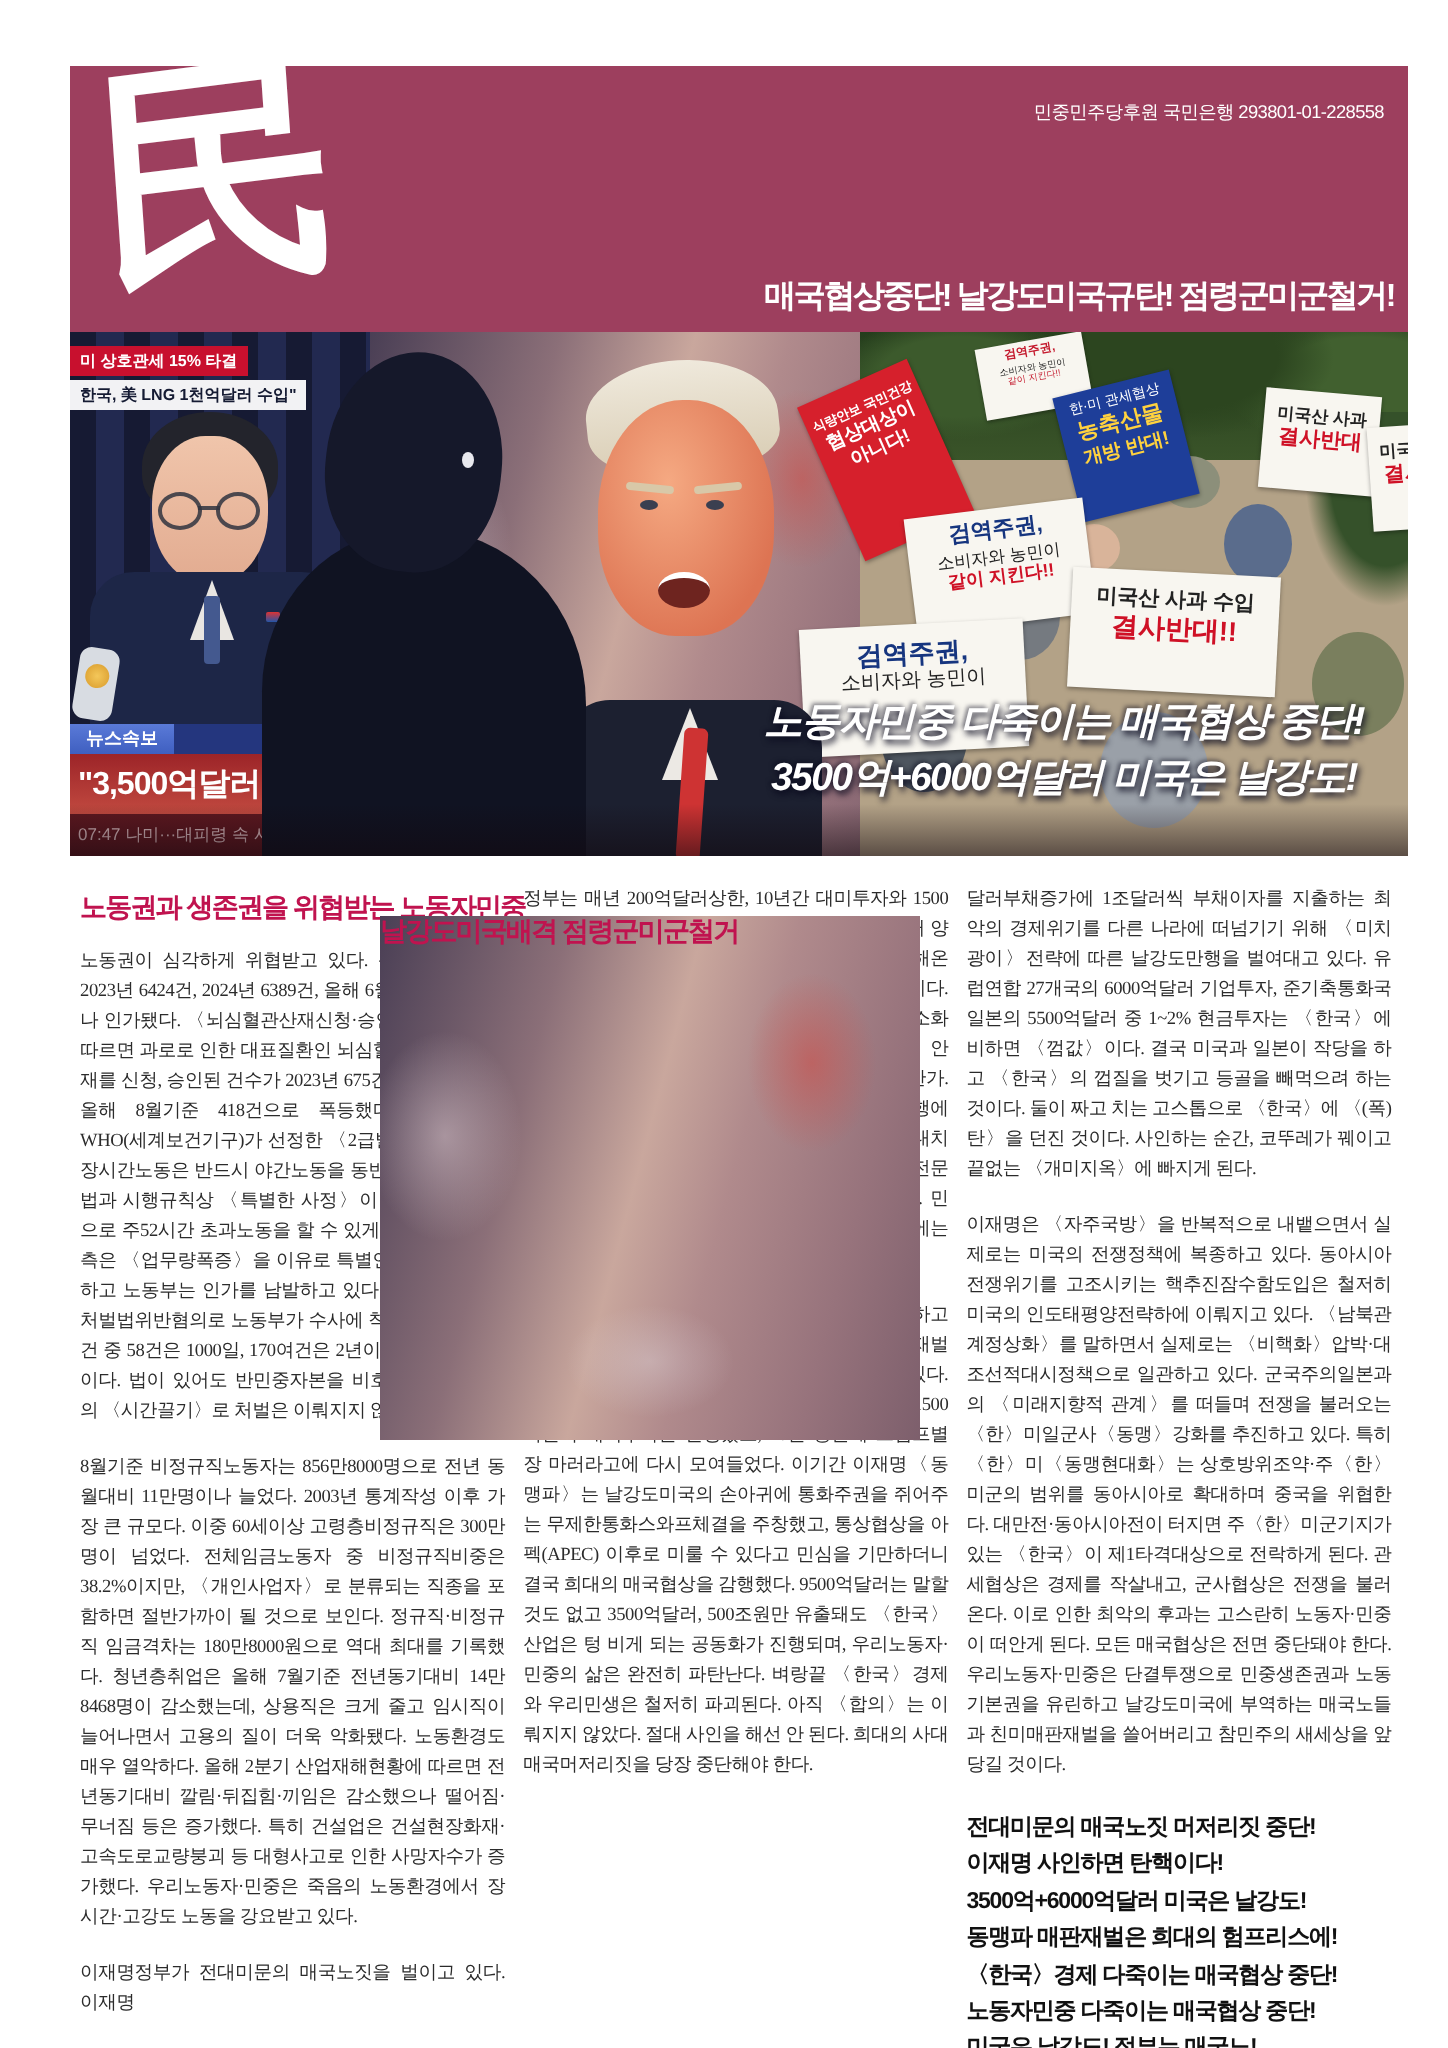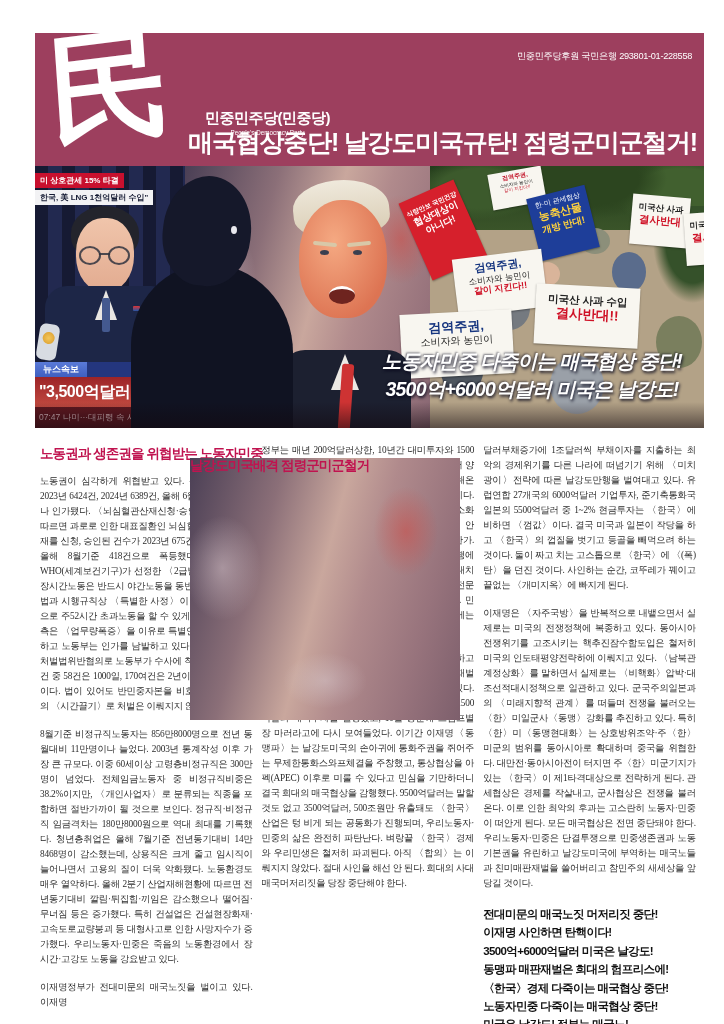--- a/index.html
+++ b/index.html
@@ -6,21 +6,21 @@
   html,body { width: 724px; height: 1024px; }
   body { background: #ffffff; font-family: "Liberation Serif", serif; position: relative; overflow: hidden; }
   .abs { position: absolute; }
 
   
   .band { position: absolute; left: 35px; top: 33px; width: 669px; height: 133px; background: #9d3f5e; color: #fff; }
   .logo-char { position: absolute; left: 14px; top: -14px; font-family: "DejaVu Serif", serif; font-weight: bold; font-size: 122px; line-height: 1.1; transform: rotate(-7deg) skewX(-3deg); }
   .party-name { position: absolute; left: 170px; top: 76px; font-family: "Liberation Sans", sans-serif; font-weight: bold; font-size: 15px; letter-spacing: -0.5px; text-align: center; }
   .party-en { font-size: 6.3px; font-weight: normal; margin-top: 1px; letter-spacing: 0; }
   .pub-info { position: absolute; right: 12px; top: 13px; text-align: right; font-family: "Liberation Sans", sans-serif; font-size: 9.2px; line-height: 20px; letter-spacing: -0.3px; }
-  .headline { position: absolute; right: 7px; bottom: 7px; font-family: "Liberation Sans", sans-serif; font-weight: bold; font-size: 25px; letter-spacing: -1.2px; white-space: nowrap; }
+  .headline { position: absolute; right: 7px; bottom: 7px; font-family: "Liberation Sans", sans-serif; font-weight: bold; font-size: 16px; letter-spacing: -1.2px; white-space: nowrap; }
 
   
   .photo { position: absolute; left: 35px; top: 166px; width: 669px; height: 262px; background: #6b5a62; overflow: hidden; }
 
   .tv { position: absolute; left: 0; top: 0; width: 185px; height: 262px;
         background: repeating-linear-gradient(90deg, #161a33 0 13px, #222950 13px 27px); }
   .tv-badge { position: absolute; left: 0; top: 7px; background: #c8102e; color: #fff; font-family: "Liberation Sans", sans-serif; font-weight: bold; font-size: 8px; padding: 2px 5px; white-space: nowrap; }
   .tv-sub { position: absolute; left: 0; top: 24px; background: #f2f2f4; color: #151b33; font-family: "Liberation Sans", sans-serif; font-weight: bold; font-size: 8px; padding: 2px 5px; white-space: nowrap; }
   .lee-hair { position: absolute; left: 36px; top: 40px; width: 68px; height: 54px; background: #23242c; border-radius: 50% 50% 42% 42%; }
   .lee-face { position: absolute; left: 41px; top: 52px; width: 58px; height: 74px; background: linear-gradient(#f0c5ab, #e2ab90); border-radius: 46% 46% 48% 48%; }
@@ -114,24 +114,20 @@
   .art-h.mid { margin-top: 15px; }
   .slogans { margin-top: 14px; font-family: "Liberation Sans", sans-serif; font-weight: bold; font-size: 11.5px; line-height: 18.4px; color: #111; letter-spacing: -0.6px; text-align: left; white-space: nowrap; }
 </style>
 </head>
 <body>
 
 <div class="page abs" style="inset:0;">
 
   <div class="band">
     <div class="logo-char">民</div>
-    <div class="party-name">
-      <div>민중민주당(민중당)</div>
-      <div class="party-en">People's Democracy Party</div>
-    </div>
     <div class="pub-info">
       <div>민중민주당후원 국민은행 293801-01-228558</div>
     </div>
     <div class="headline">매국협상중단! 날강도미국규탄! 점령군미군철거!</div>
   </div>
 
   <div class="photo">
 
     <div class="tv">
       <div class="lee-hair"></div>

